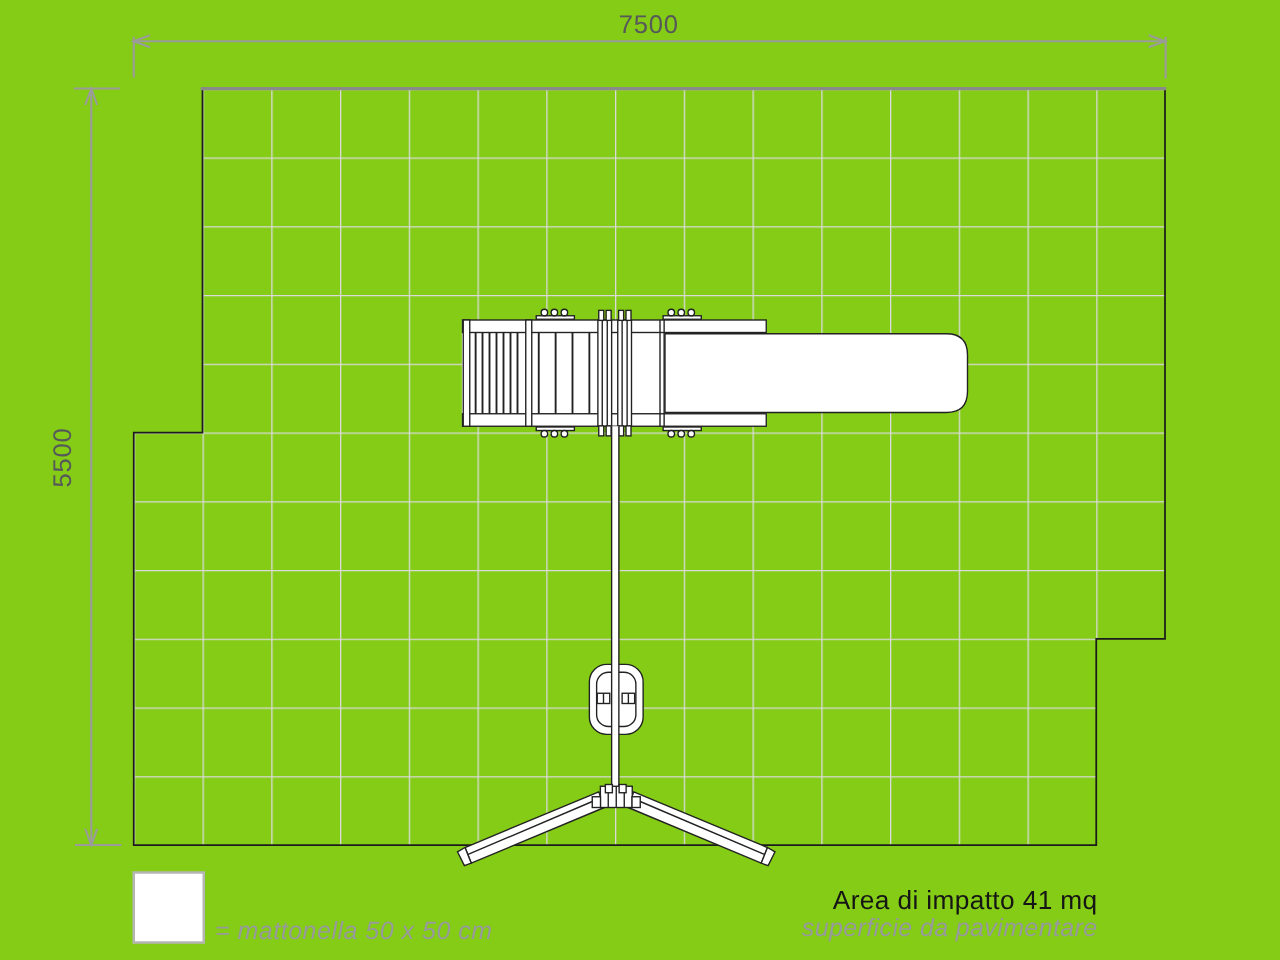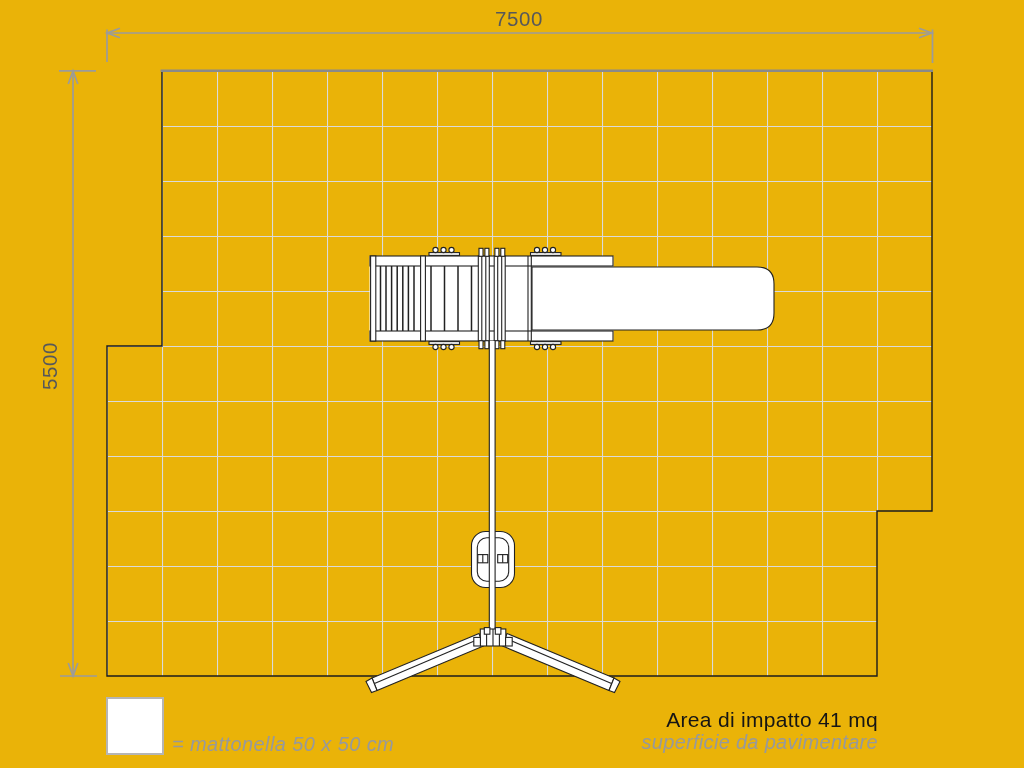--- a/index.html
+++ b/index.html
@@ -1,17 +1,17 @@
 <!DOCTYPE html>
 <html><head>
 <meta charset="utf-8">
 <style>
   html,body{margin:0;padding:0;background:#fff;}
   body{width:1024px;height:768px;overflow:hidden;font-family:"Liberation Sans",sans-serif;}
-  .stage{position:relative;width:1024px;height:768px;background:#eab308;}
+  .stage{position:relative;width:1024px;height:768px;background:#84cc16;}
   svg{display:block;}
   text{font-family:"Liberation Sans",sans-serif;}
   .dim-label{font-size:20.5px;letter-spacing:0.6px;}
   .legend-text{font-size:20px;font-style:italic;letter-spacing:0.4px;}
   .area-label{font-size:21px;letter-spacing:0.3px;}
   .area-sublabel{font-size:20px;font-style:italic;letter-spacing:0.3px;}
 </style>
 </head>
 <body>
 

